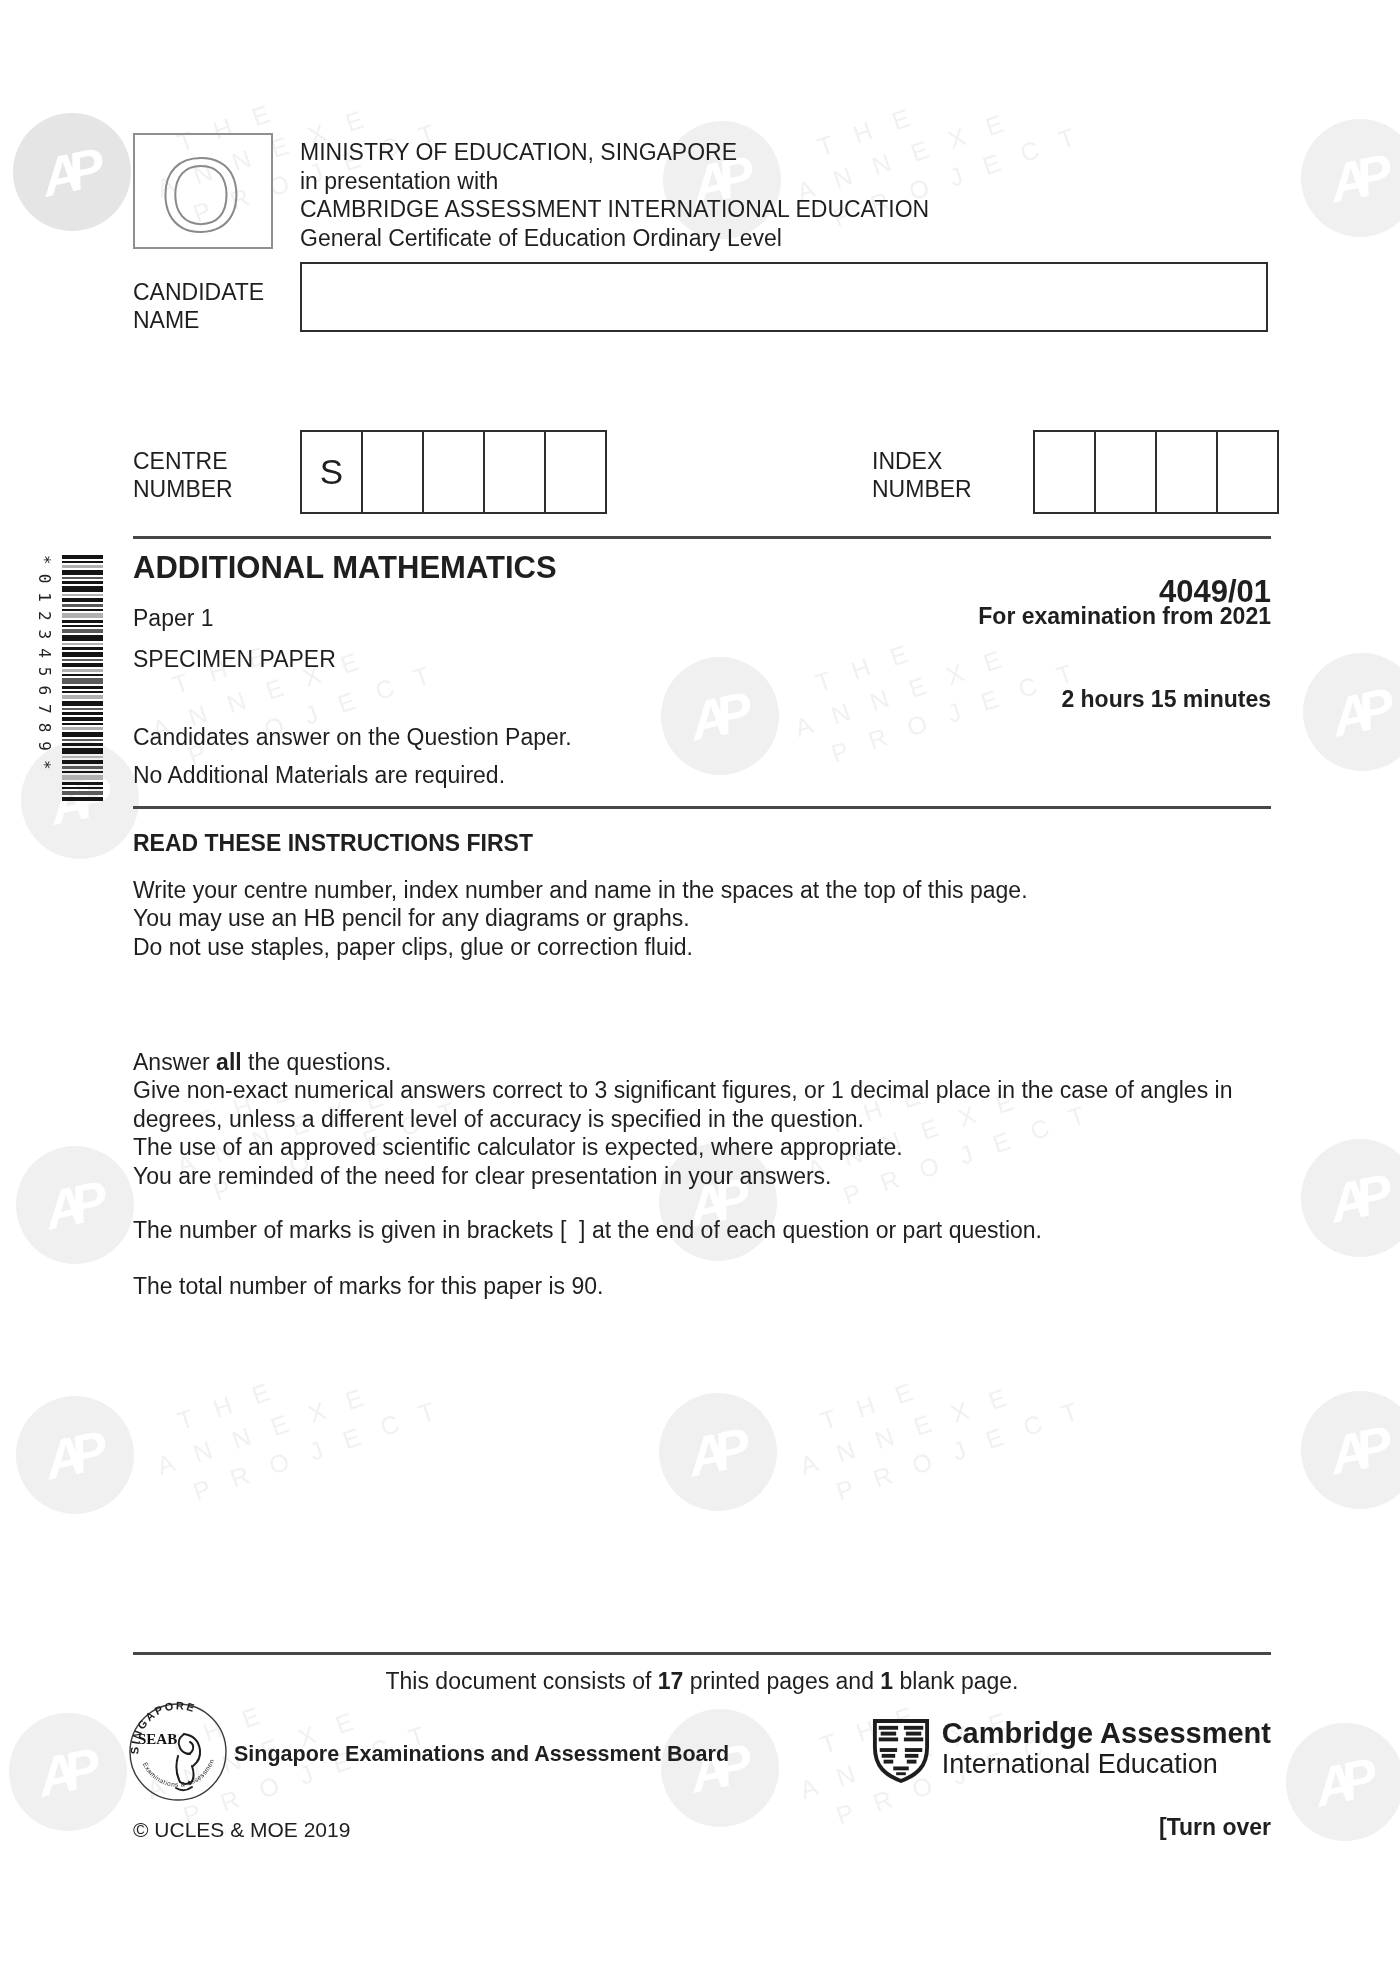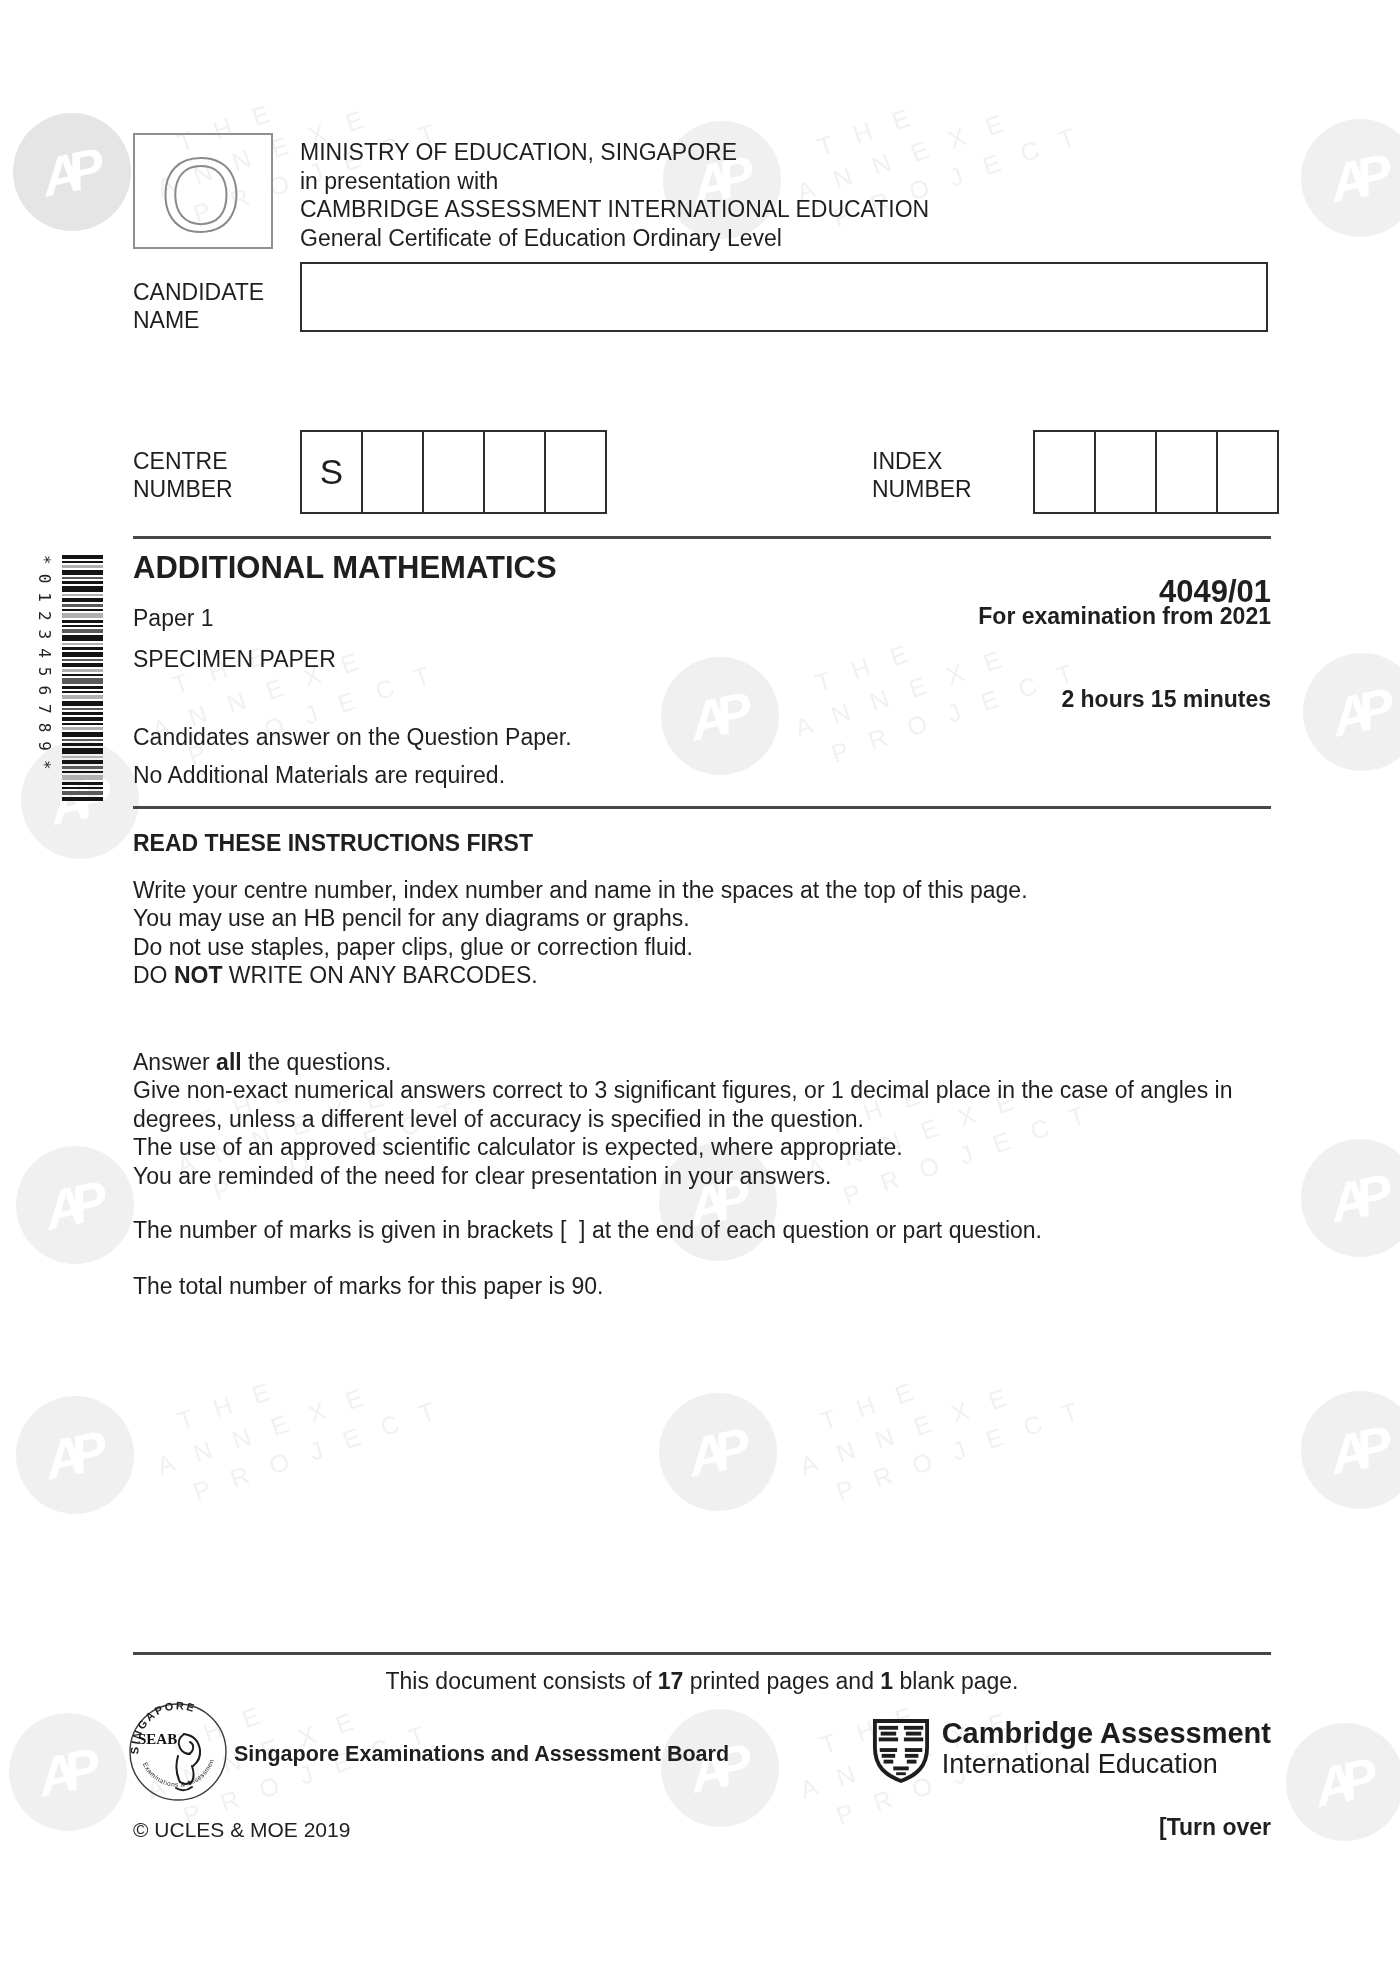--- a/index.html
+++ b/index.html
@@ -258,21 +258,20 @@
   <div class="t" style="left:133px;top:724px;">Candidates answer on the Question Paper.</div>
   <div class="t" style="left:133px;top:762px;">No Additional Materials are required.</div>
 
   <div class="rule" style="top:806px;"></div>
 
   <div class="t b" style="left:133px;top:830px;">READ THESE INSTRUCTIONS FIRST</div>
   <div class="t" style="left:133px;top:876px;">
       <div class="tline"><span>Write your centre number, index number and name in the spaces at the top of this page.</span></div>
       <div class="tline"><span>You may use an HB pencil for any diagrams or graphs.</span></div>
       <div class="tline"><span>Do not use staples, paper clips, glue or correction fluid.</span></div>
-      <div class="tline"><span>DO </span><span style="font-weight: 700;">NOT</span><span> WRITE ON ANY BARCODES.</span></div>
     </div>
   <div class="t" style="left:133px;top:1048px;">
       <div class="tline"><span>Answer </span><span style="font-weight: 700;">all</span><span> the questions.</span></div>
       <div class="tline"><span>Give non-exact numerical answers correct to 3 significant figures, or 1 decimal place in the case of angles in</span></div>
       <div class="tline"><span>degrees, unless a different level of accuracy is specified in the question.</span></div>
       <div class="tline"><span>The use of an approved scientific calculator is expected, where appropriate.</span></div>
       <div class="tline"><span>You are reminded of the need for clear presentation in your answers.</span></div>
     </div>
   <div class="t" style="left:133px;top:1216px;">
       <div class="tline"><span>The number of marks is given in brackets [&nbsp;&nbsp;] at the end of each question or part question.</span></div>

